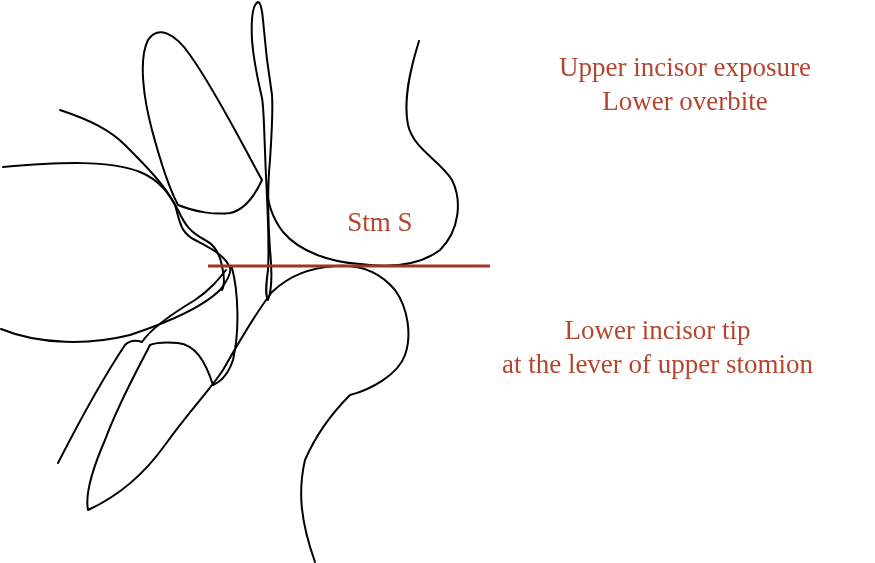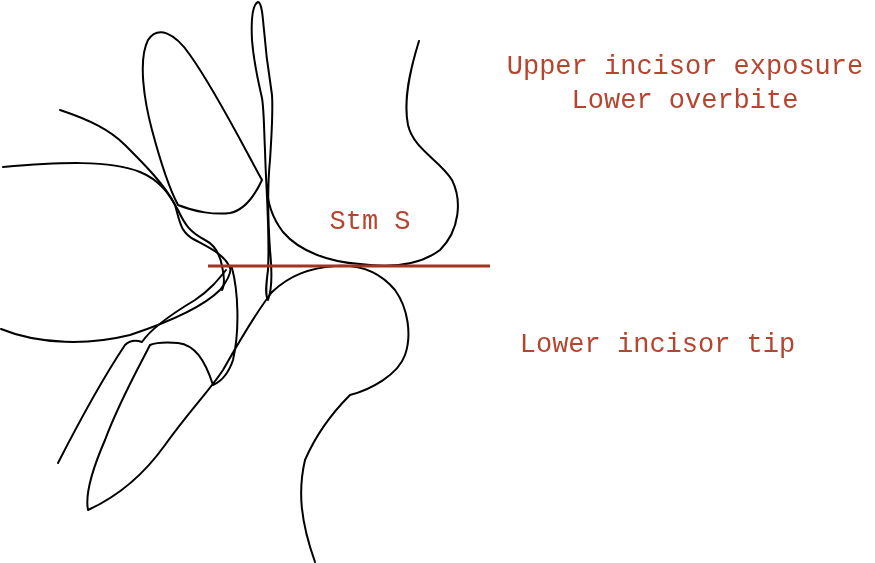--- a/index.html
+++ b/index.html
@@ -1,30 +1,30 @@
 <!DOCTYPE html>
 <html><head>
   <meta charset="utf-8">
   <style>
     html, body { margin: 0; padding: 0; background: #ffffff; }
     body { width: 875px; height: 563px; position: relative; overflow: hidden; }
     .diagram { position: absolute; left: 0; top: 0; width: 875px; height: 563px; }
     .label {
       position: absolute;
-      font-family: Liberation Mono, monospace;
+      font-family: Liberation Serif, serif;
       color: #b5452f;
       font-size: 27px;
       line-height: 34px;
       text-align: center;
       white-space: nowrap;
     }
     .label span { display: block; }
     #lbl-upper { left: 500px; top: 50px; width: 370px; }
-    #lbl-stm { left: 310px; top: 205px; width: 120px; }
-    #lbl-lower { left: 440px; top: 313px; width: 435px; margin-top: 15px; }
+    #lbl-stm { left: 320px; top: 205px; width: 120px; }
+    #lbl-lower { left: 440px; top: 313px; width: 435px; }
   </style>
 </head>
 <body>
 
 <svg class="diagram" viewBox="0 0 875 563" xmlns="http://www.w3.org/2000/svg">
   <g fill="none" stroke="#000" stroke-width="2" stroke-linecap="round" stroke-linejoin="round">
 
     <path d="M419,41 C410,70 403,100 408,125 C414,150 440,160 452,180 C462,200 460,230 440,250 C420,265 390,268 360,264 C330,262 300,252 283,232 C270,215 267,200 267,185"></path>
 
     <path d="M272,292 C290,275 310,268 335,266 C360,264 380,272 395,290 C408,308 412,335 405,355 C398,375 370,390 350,395 C335,410 318,430 305,460 C298,490 300,520 315,562"></path>
@@ -49,13 +49,14 @@
 
 <div class="label" id="lbl-upper">
   <span>Upper incisor exposure</span>
   <span>Lower overbite</span>
 </div>
 
 <div class="label" id="lbl-stm">Stm S</div>
 
 <div class="label" id="lbl-lower">
   <span>Lower incisor tip</span>
+  <span>at the lever of upper stomion</span>
 </div>
 
 </body></html>

